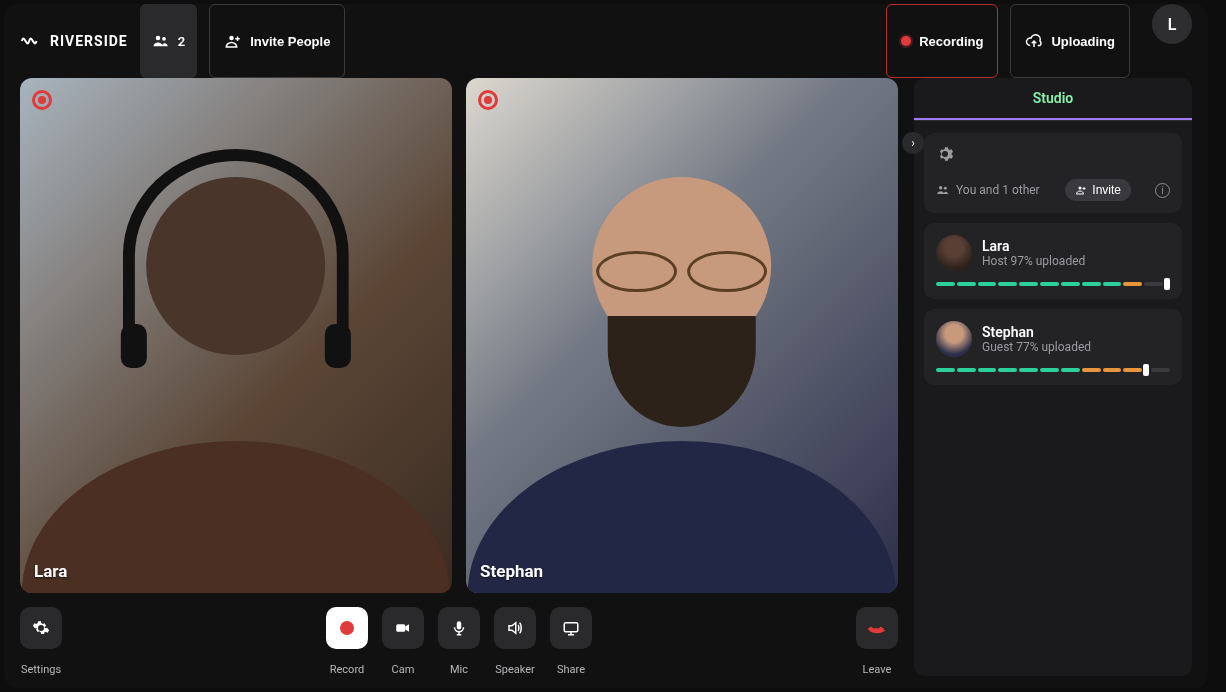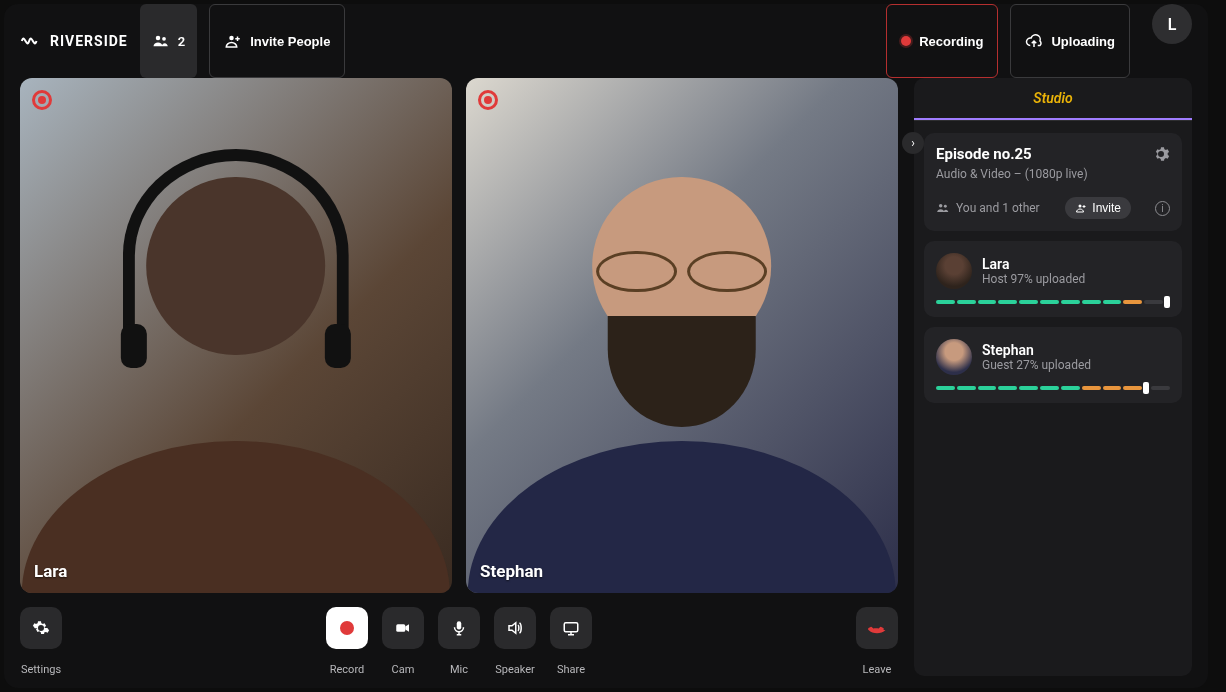--- a/index.html
+++ b/index.html
@@ -106,21 +106,21 @@
     display:flex; flex-direction:column;
     position:relative;
   }
   .side-collapse {
     position:absolute; left:-12px; top:54px; width:22px;height:22px;
     background:#2a2a2c; border-radius:50%; display:flex;align-items:center;justify-content:center;
     font-size:12px; cursor:pointer;
   }
   .tabs { display:flex; border-bottom:1px solid #2e2e30; }
   .tab { flex:1; text-align:center; padding:12px 0; font-size:14px; color:#8d8d91; font-weight:600; cursor:pointer; }
-  .tab.active { color:#eab308; border-bottom:2px solid #a07dff;font-style:italic; }
+  .tab.active { color:#86efac; border-bottom:2px solid #a07dff; }
   .panel { padding:12px 10px; display:flex; flex-direction:column; gap:10px; }
   .card { background:#232326; border-radius:10px; padding:12px; }
   .card .title-row { display:flex; justify-content:space-between; align-items:flex-start; }
   .card h4 { font-size:15px; font-weight:700; }
   .card .sub { font-size:12px; color:#9b9ba0; margin-top:4px; }
   .card .row2 { display:flex; justify-content:space-between; margin-top:16px; font-size:12px; color:#9b9ba0; }
   .mini-btn { background:#3a3a3e; border:none; color:#fff; border-radius:14px; padding:4px 10px; font-size:12px; display:inline-flex; align-items:center; gap:5px; cursor:pointer;}
   .info-icon { width:15px;height:15px;border:1px solid #8d8d91;border-radius:50%;display:inline-flex;align-items:center;justify-content:center;font-size:10px;color:#8d8d91; }
 
   .pcard { background:#232326; border-radius:10px; padding:12px; display:flex; flex-direction:column; gap:10px; }
@@ -294,24 +294,20 @@
       <div class="side-collapse">
         <span>›</span>
       </div>
       <div class="tabs">
         <div class="tab active">Studio</div>
       </div>
       <div class="panel">
 
         <div class="card">
           <div class="title-row">
-            <div>
-              <h4>Episode no.25</h4>
-              <div class="sub">Audio &amp; Video – (1080p live)</div>
-            </div>
             <span style="color:#9b9ba0;cursor:pointer">
               <svg class="ico" viewBox="0 0 24 24" fill="#9b9ba0">
                   <path d="M12 8a4 4 0 1 0 0 8 4 4 0 0 0 0-8zm9 4c0 .4 0 .8-.1 1.2l2 1.6-2 3.4-2.4-.8c-.6.5-1.3.8-2 1.1L16 21h-4l-.4-2.5c-.7-.3-1.4-.6-2-1.1l-2.4.8-2-3.4 2-1.6C7 12.8 7 12.4 7 12s0-.8.1-1.2l-2-1.6 2-3.4 2.4.8c.6-.5 1.3-.8 2-1.1L12 3h4l.4 2.5c.7.3 1.4.6 2 1.1l2.4-.8 2 3.4-2 1.6c.1.4.2.8.2 1.2z"></path>
                 </svg>
             </span>
           </div>
           <div class="row2">
             <span style="display:flex;align-items:center;gap:6px">
               <span>
                 <svg style="width:14px;height:14px" viewBox="0 0 24 24" fill="#9b9ba0">
@@ -360,21 +356,21 @@
                 <div class="seg" style="background: rgb(58, 58, 62);"></div>
                 <div class="thumb"></div>
               </div>
             </div>
             <div style="height: 10px;"></div>
             <div class="pcard">
               <div class="prow">
                 <div class="pavatar" style="background: radial-gradient(circle at 50% 35%, rgb(199, 154, 126) 30%, rgb(45, 47, 74) 70%);"></div>
                 <div>
                   <div class="pname">Stephan</div>
-                  <div class="pmeta">Guest   27% uploaded</div>
+                  <div class="pmeta">Guest   77% uploaded</div>
                 </div>
               </div>
               <div class="progress">
                 <div class="seg" style="background: rgb(43, 209, 154);"></div>
                 <div class="seg" style="background: rgb(43, 209, 154);"></div>
                 <div class="seg" style="background: rgb(43, 209, 154);"></div>
                 <div class="seg" style="background: rgb(43, 209, 154);"></div>
                 <div class="seg" style="background: rgb(43, 209, 154);"></div>
                 <div class="seg" style="background: rgb(43, 209, 154);"></div>
                 <div class="seg" style="background: rgb(43, 209, 154);"></div>

